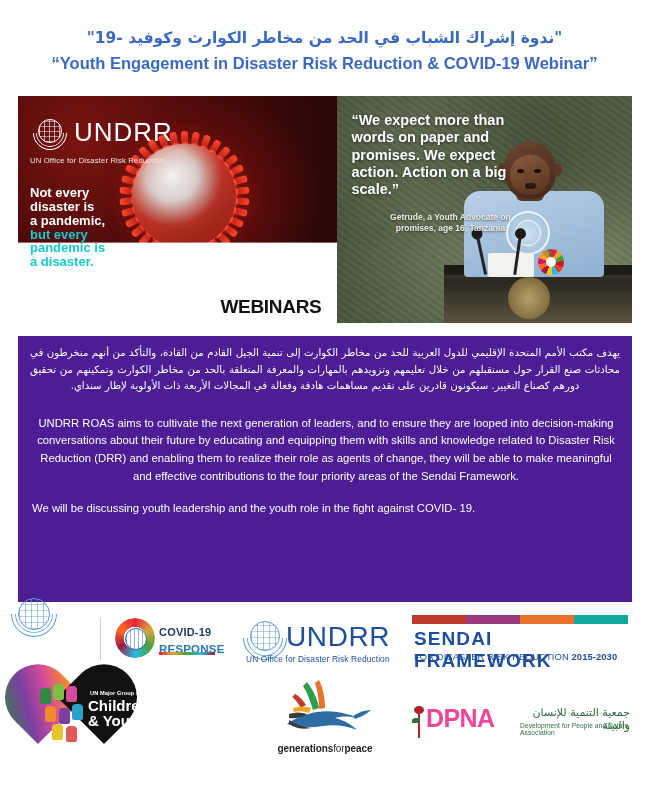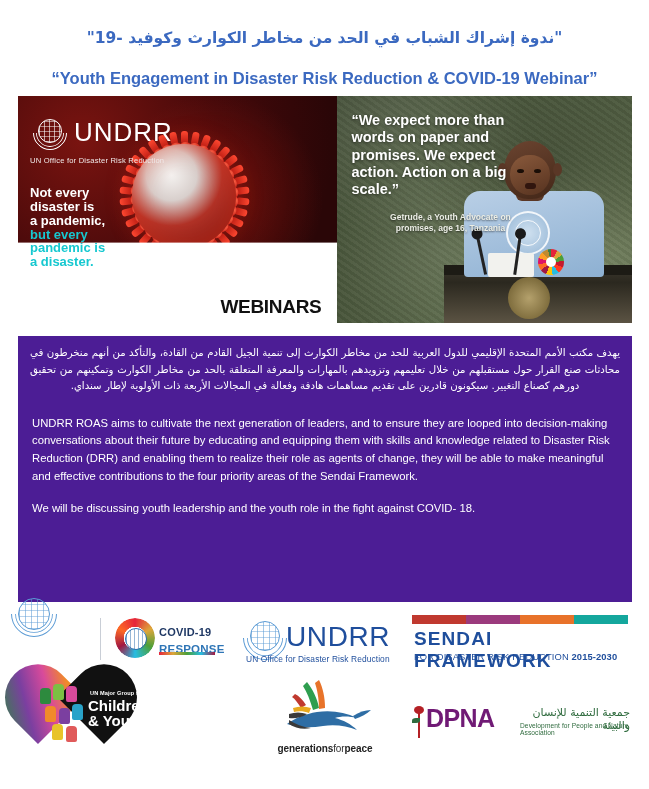--- a/index.html
+++ b/index.html
@@ -17,21 +17,21 @@
     position:absolute;left:0;top:28px;width:649px;text-align:center;
   }
   .title-ar{
     font-family:"DejaVu Sans", sans-serif;
     font-size:15.5px;font-weight:bold;color:#3b69c0;
     direction:rtl;line-height:1.35;letter-spacing:0px;
   }
   .title-en{
     font-family:"Liberation Sans", sans-serif;
     font-size:16.5px;font-weight:bold;color:#3b69c0;
-    line-height:1.4;margin-top:18px;
+    line-height:1.4;margin-top:3px;
   }
 
   
   .banner{
     position:absolute;left:18px;top:96px;width:614px;height:227px;
     display:flex;overflow:hidden;
   }
   .banner-left{
     position:relative;width:334px;height:227px;
     background:
@@ -186,21 +186,21 @@
     font-family:"DejaVu Sans", sans-serif;
     font-size:10.2px;line-height:1.62;margin:0 0 0 0;
   }
   .ar-para2{
     direction:rtl;text-align:center;
     font-family:"DejaVu Sans", sans-serif;
     font-size:10.2px;line-height:1.6;margin:16px 0 0 0;
   }
   .en-para{
     font-family:"Liberation Sans", sans-serif;
-    font-size:11.3px;line-height:1.58;margin:20px 0 0 2px;text-align:left;
+    font-size:11.3px;line-height:1.58;margin:20px 0 0 2px;text-align:center;
   }
   .en-para2{
     font-family:"Liberation Sans", sans-serif;
     font-size:11.3px;line-height:1.55;margin:14px 0 0 2px;
   }
 
   
   .logos1{
     position:absolute;left:0;top:608px;width:649px;height:62px;
   }
@@ -298,21 +298,21 @@
   .gfp{position:absolute;width:120px;height:80px;}
   .gfp-txt{
     position:absolute;left:0;bottom:0;width:120px;text-align:center;
     color:#333;font-size:10px;font-family:"Liberation Sans", sans-serif;letter-spacing:-.1px;
   }
   .gfp-txt b{font-weight:bold;color:#222;}
 
   
   .dpna{position:absolute;width:220px;height:44px;}
   .dpna-name{
-    position:absolute;left:16px;top:4px;color:#701a75;font-weight:bold;font-size:25px;
+    position:absolute;left:16px;top:4px;color:#ec4899;font-weight:bold;font-size:25px;
     font-family:"Liberation Sans", sans-serif;letter-spacing:-.6px;line-height:1;
   }
   .dpna-ar{
     position:absolute;left:110px;top:4px;color:#2f6b3e;font-size:11px;direction:rtl;
     font-family:"DejaVu Sans", sans-serif;
   }
   .dpna-en{
     position:absolute;left:110px;top:20px;color:#2f6b3e;font-size:6.6px;
     font-family:"Liberation Sans", sans-serif;letter-spacing:.1px;
   }
@@ -537,21 +537,21 @@
       <div class="attrib">
         <div>Getrude, a Youth Advocate on</div>
         <div>promises, age 16, Tanzania</div>
       </div>
     </div>
   </div>
 
   <div class="bluebox">
     <p class="ar-para">يهدف مكتب الأمم المتحدة الإقليمي للدول العربية للحد من مخاطر الكوارث إلى تنمية الجيل القادم من القادة، والتأكد من أنهم منخرطون في محادثات صنع القرار حول مستقبلهم من خلال تعليمهم وتزويدهم بالمهارات والمعرفة المتعلقة بالحد من مخاطر الكوارث وتمكينهم من تحقيق دورهم كصناع التغيير. سيكونون قادرين على تقديم مساهمات هادفة وفعالة في المجالات الأربعة ذات الأولوية لإطار سنداي.</p>
     <p class="en-para">UNDRR ROAS aims to cultivate the next generation of leaders, and to ensure they are looped into decision-making conversations about their future by educating and equipping them with skills and knowledge related to Disaster Risk Reduction (DRR) and enabling them to realize their role as agents of change, they will be able to make meaningful and effective contributions to the four priority areas of the Sendai Framework.</p>
-    <p class="en-para2">We will be discussing youth leadership and the youth role in the fight against COVID- 18.</p>
+    <p class="en-para2">We will be discussing youth leadership and the youth role in the fight against COVID- 19.</p>
   </div>
 
   <div class="logos1">
 
     <span class="un-emblem logo" style="left:34px;top:6px;width:52px;height:52px;">
       <span class="globe" style="width:30px;height:30px;"></span>
       <span class="wreath" style="width:44px;height:44px;"></span>
       <span class="wreath2" style="width:44px;height:44px;"></span>
     </span>
 

